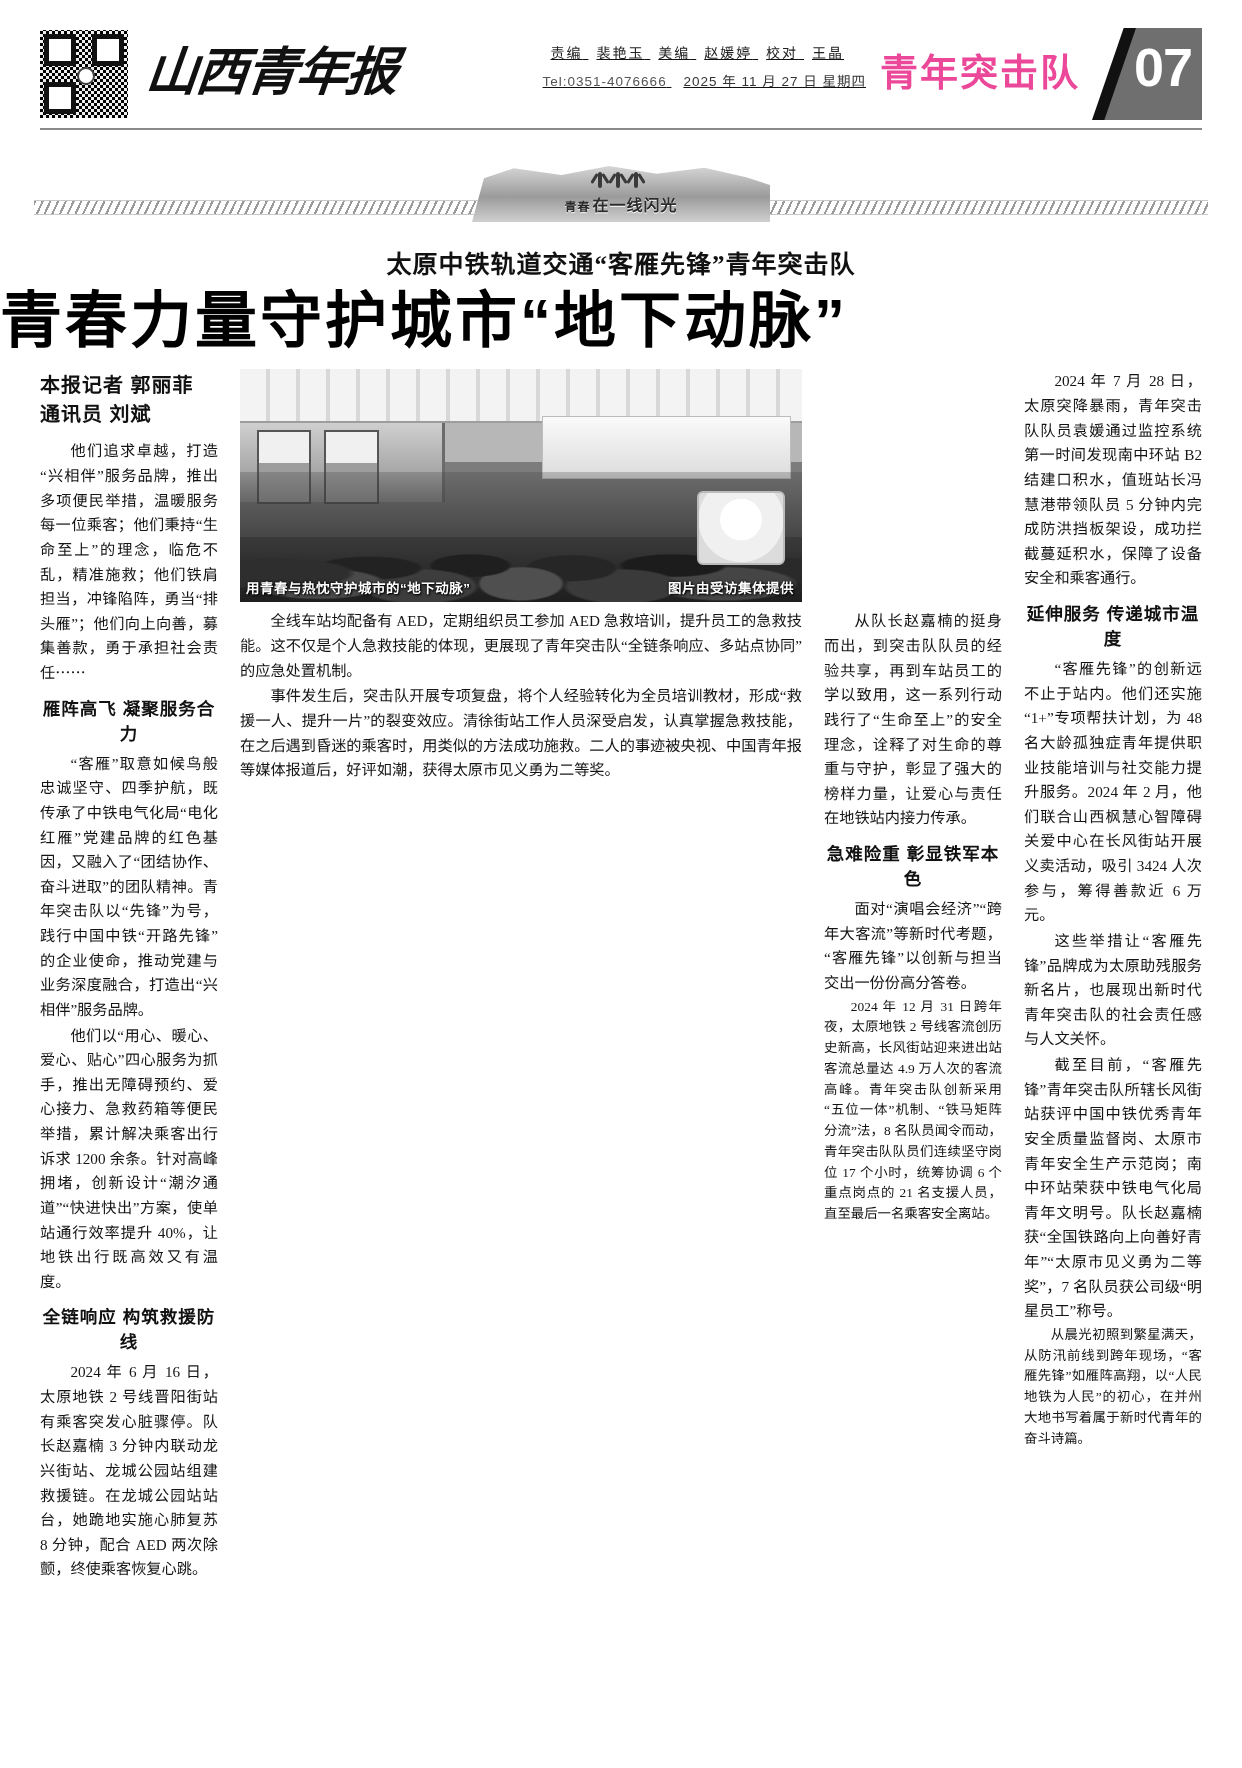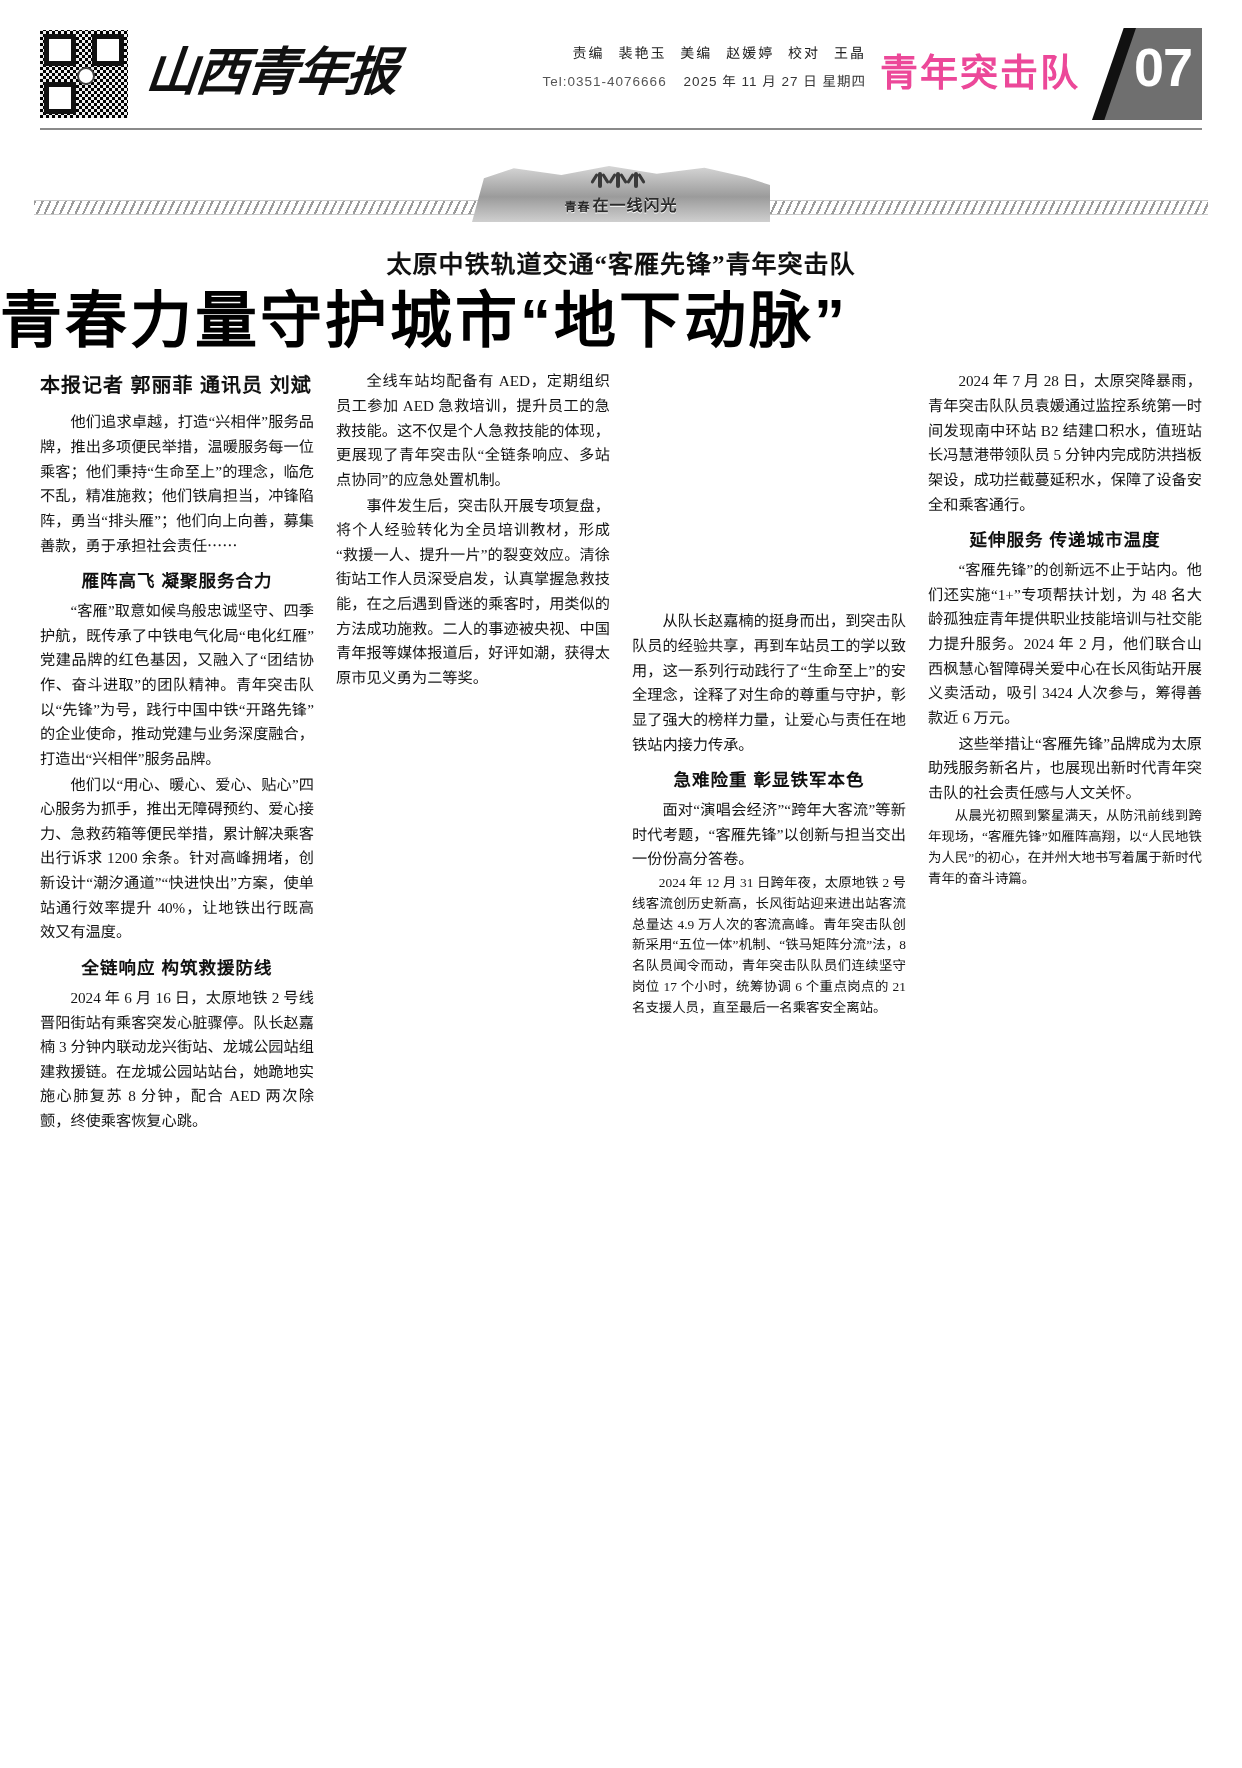--- a/index.html
+++ b/index.html
@@ -43,24 +43,24 @@
     font-family:"Liberation Serif",serif;
     font-size:52px;font-weight:700;font-style:italic;
     letter-spacing:-2px;
     line-height:90px;
     color:#111;
     transform:skewX(-6deg) ;
     white-space:nowrap;
   }
   .mast-mid{
     margin-left:auto;
-    text-align:right;
     padding-right:14px;
     padding-top:14px;
     font-family:"Liberation Sans","DejaVu Sans",sans-serif;
+    text-decoration:underline;
   }
   .mast-credits{font-size:14px;color:#222;letter-spacing:2px;margin-bottom:8px;}
   .mast-credits span{margin-left:8px;}
   .mast-tel{font-size:13.5px;color:#555;letter-spacing:1px;}
   .mast-tel .dt{margin-left:12px;color:#333;}
   .col-name{
     font-family:"Liberation Sans","DejaVu Sans",sans-serif;
     font-size:38px;font-weight:700;letter-spacing:2px;
     color:#ec4899;line-height:1;
     padding-top:26px;
@@ -282,36 +282,48 @@
       <div class="byline">本报记者 郭丽菲 通讯员 刘斌</div>
       <p class="body">他们追求卓越，打造“兴相伴”服务品牌，推出多项便民举措，温暖服务每一位乘客；他们秉持“生命至上”的理念，临危不乱，精准施救；他们铁肩担当，冲锋陷阵，勇当“排头雁”；他们向上向善，募集善款，勇于承担社会责任⋯⋯</p>
       <h3 class="sub">雁阵高飞 凝聚服务合力</h3>
       <p class="body">“客雁”取意如候鸟般忠诚坚守、四季护航，既传承了中铁电气化局“电化红雁”党建品牌的红色基因，又融入了“团结协作、奋斗进取”的团队精神。青年突击队以“先锋”为号，践行中国中铁“开路先锋”的企业使命，推动党建与业务深度融合，打造出“兴相伴”服务品牌。</p>
       <p class="body">他们以“用心、暖心、爱心、贴心”四心服务为抓手，推出无障碍预约、爱心接力、急救药箱等便民举措，累计解决乘客出行诉求 1200 余条。针对高峰拥堵，创新设计“潮汐通道”“快进快出”方案，使单站通行效率提升 40%，让地铁出行既高效又有温度。</p>
       <h3 class="sub">全链响应 构筑救援防线</h3>
       <p class="body">2024 年 6 月 16 日，太原地铁 2 号线晋阳街站有乘客突发心脏骤停。队长赵嘉楠 3 分钟内联动龙兴街站、龙城公园站组建救援链。在龙城公园站站台，她跪地实施心肺复苏 8 分钟，配合 AED 两次除颤，终使乘客恢复心跳。</p>
     </div>
 
     <div class="col">
+      <div class="photo metro" style="width:562px;height:233px;">
+        <div class="ceil"></div>
+        <div class="wallpanel"></div>
+        <div class="train"></div>
+        <div class="doorA"></div>
+        <div class="doorB"></div>
+        <div class="crowd"></div>
+        <div class="pandaboard"></div>
+        <div class="cap">用青春与热忱守护城市的“地下动脉”</div>
+        <div class="cap right">图片由受访集体提供</div>
+      </div>
       <p class="body">全线车站均配备有 AED，定期组织员工参加 AED 急救培训，提升员工的急救技能。这不仅是个人急救技能的体现，更展现了青年突击队“全链条响应、多站点协同”的应急处置机制。</p>
       <p class="body">事件发生后，突击队开展专项复盘，将个人经验转化为全员培训教材，形成“救援一人、提升一片”的裂变效应。清徐街站工作人员深受启发，认真掌握急救技能，在之后遇到昏迷的乘客时，用类似的方法成功施救。二人的事迹被央视、中国青年报等媒体报道后，好评如潮，获得太原市见义勇为二等奖。</p>
     </div>
 
     <div class="col">
       <div style="height:240px"></div>
       <p class="body">从队长赵嘉楠的挺身而出，到突击队队员的经验共享，再到车站员工的学以致用，这一系列行动践行了“生命至上”的安全理念，诠释了对生命的尊重与守护，彰显了强大的榜样力量，让爱心与责任在地铁站内接力传承。</p>
       <h3 class="sub">急难险重 彰显铁军本色</h3>
       <p class="body">面对“演唱会经济”“跨年大客流”等新时代考题，“客雁先锋”以创新与担当交出一份份高分答卷。</p>
       <p class="body small">2024 年 12 月 31 日跨年夜，太原地铁 2 号线客流创历史新高，长风街站迎来进出站客流总量达 4.9 万人次的客流高峰。青年突击队创新采用“五位一体”机制、“铁马矩阵分流”法，8 名队员闻令而动，青年突击队队员们连续坚守岗位 17 个小时，统筹协调 6 个重点岗点的 21 名支援人员，直至最后一名乘客安全离站。</p>
     </div>
 
     <div class="col">
       <p class="body">2024 年 7 月 28 日，太原突降暴雨，青年突击队队员袁媛通过监控系统第一时间发现南中环站 B2 结建口积水，值班站长冯慧港带领队员 5 分钟内完成防洪挡板架设，成功拦截蔓延积水，保障了设备安全和乘客通行。</p>
       <h3 class="sub">延伸服务 传递城市温度</h3>
       <p class="body">“客雁先锋”的创新远不止于站内。他们还实施“1+”专项帮扶计划，为 48 名大龄孤独症青年提供职业技能培训与社交能力提升服务。2024 年 2 月，他们联合山西枫慧心智障碍关爱中心在长风街站开展义卖活动，吸引 3424 人次参与，筹得善款近 6 万元。</p>
       <p class="body">这些举措让“客雁先锋”品牌成为太原助残服务新名片，也展现出新时代青年突击队的社会责任感与人文关怀。</p>
+      <p class="body">截至目前，“客雁先锋”青年突击队所辖长风街站获评中国中铁优秀青年安全质量监督岗、太原市青年安全生产示范岗；南中环站荣获中铁电气化局青年文明号。队长赵嘉楠获“全国铁路向上向善好青年”“太原市见义勇为二等奖”，7 名队员获公司级“明星员工”称号。</p>
       <p class="body small">从晨光初照到繁星满天，从防汛前线到跨年现场，“客雁先锋”如雁阵高翔，以“人民地铁为人民”的初心，在并州大地书写着属于新时代青年的奋斗诗篇。</p>
     </div>
   </div>
 
   <div style="height:26px"></div>
 
 </div>
 
 </body></html>

